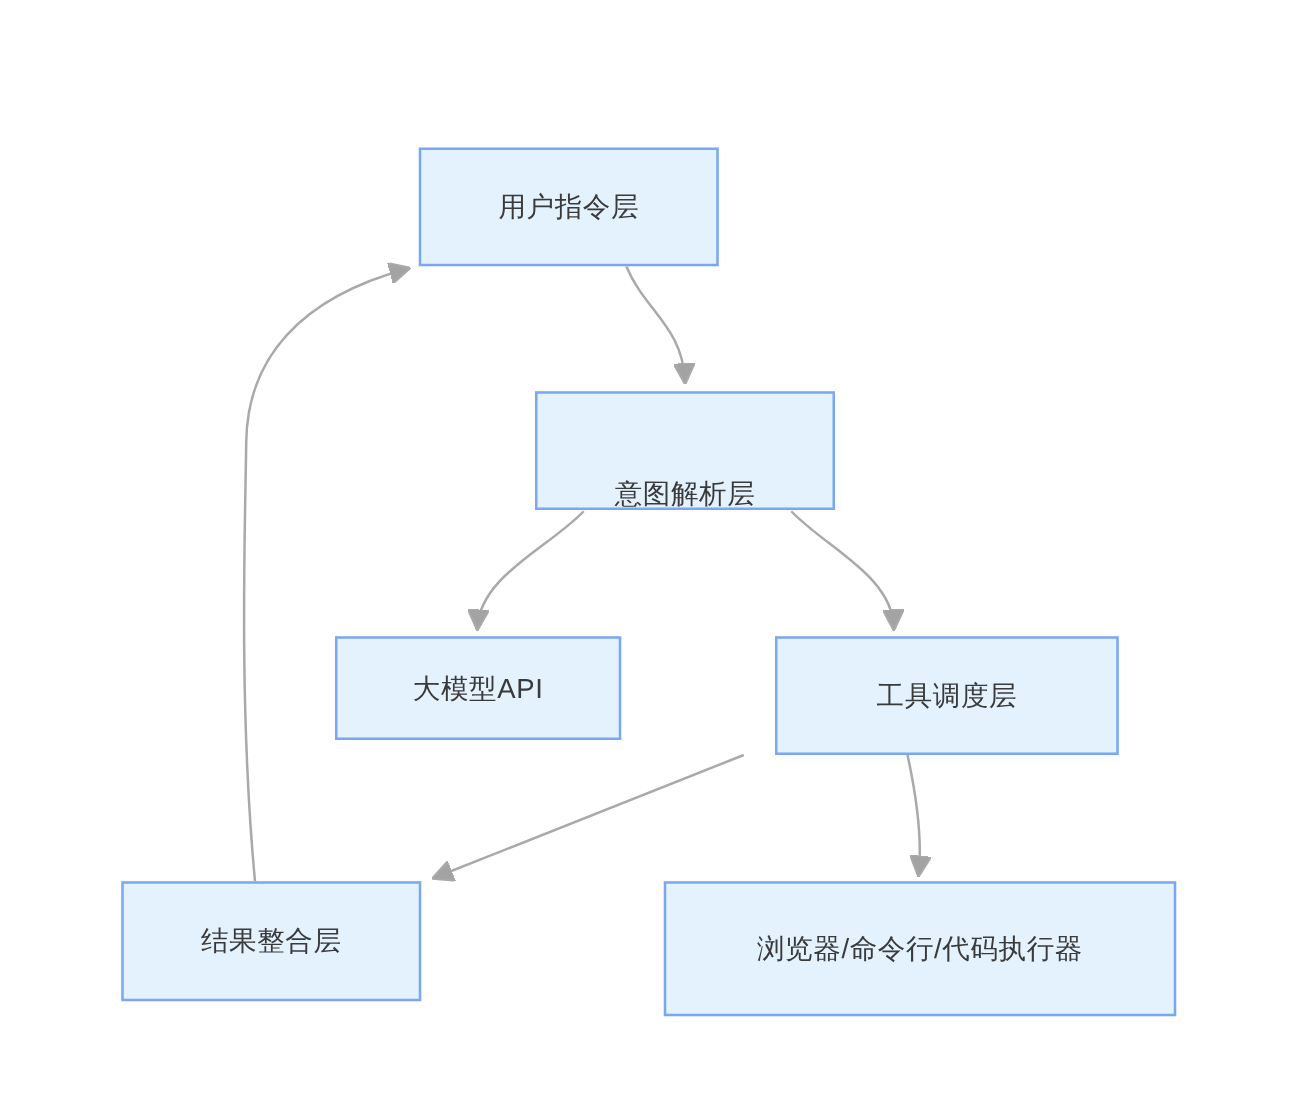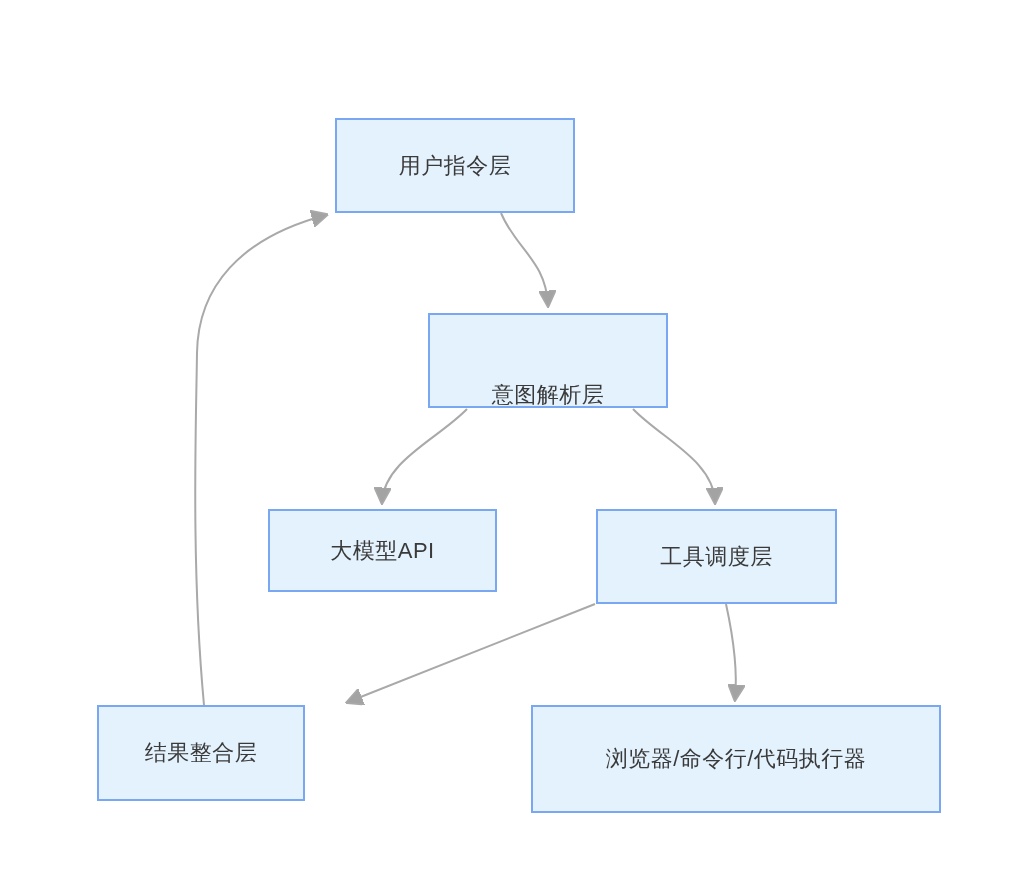--- a/index.html
+++ b/index.html
@@ -46,22 +46,22 @@
     color:var(--text-color);
     font-size:22px;
     line-height:1;
     white-space:nowrap;
     letter-spacing:0.5px;
   }
   
   #node-user-command   {left:335px; top:97px;  width:240px; height:95px;}
   #node-intent-parse   {left:428px; top:292px; width:240px; height:95px;align-items:flex-end;}
   #node-llm-api        {left:268px; top:488px; width:229px; height:83px;}
-  #node-tool-dispatch  {left:596px; top:488px; width:241px; height:95px;}
-  #node-result-merge   {left:97px;  top:684px; width:208px; height:96px;}
+  #node-tool-dispatch  {left:620px; top:488px; width:275px; height:95px;}
+  #node-result-merge   {left:97px;  top:684px; width:240px; height:96px;}
   #node-executors      {left:531px; top:684px; width:410px; height:108px;}
 </style>
 </head>
 <body>
 
 <div class="canvas">
 
   <svg class="edges" width="1036" height="876" viewBox="0 0 1036 876" xmlns="http://www.w3.org/2000/svg">
     <defs>
       <marker id="arrowhead" viewBox="0 0 10 10" refX="8.5" refY="5" markerWidth="8.5" markerHeight="8.5" orient="auto-start-reverse">

